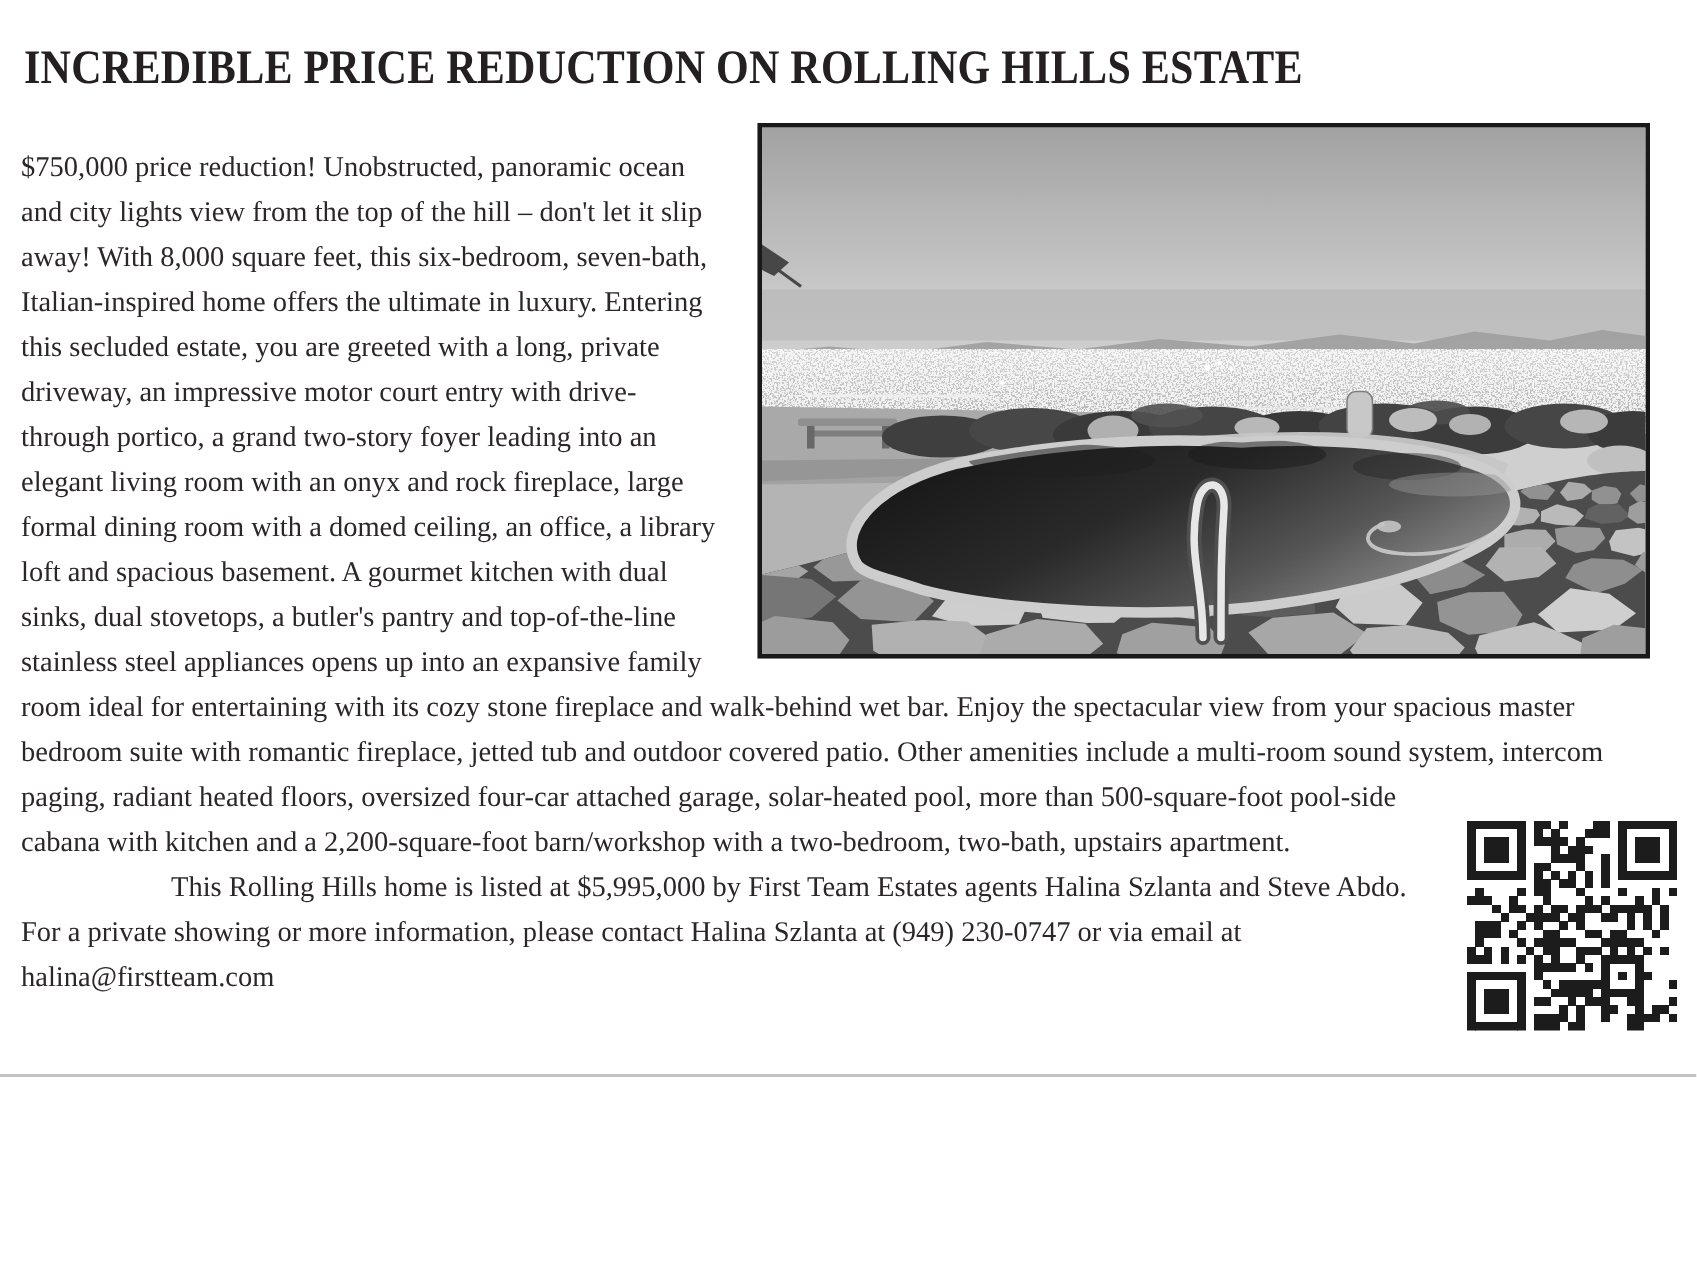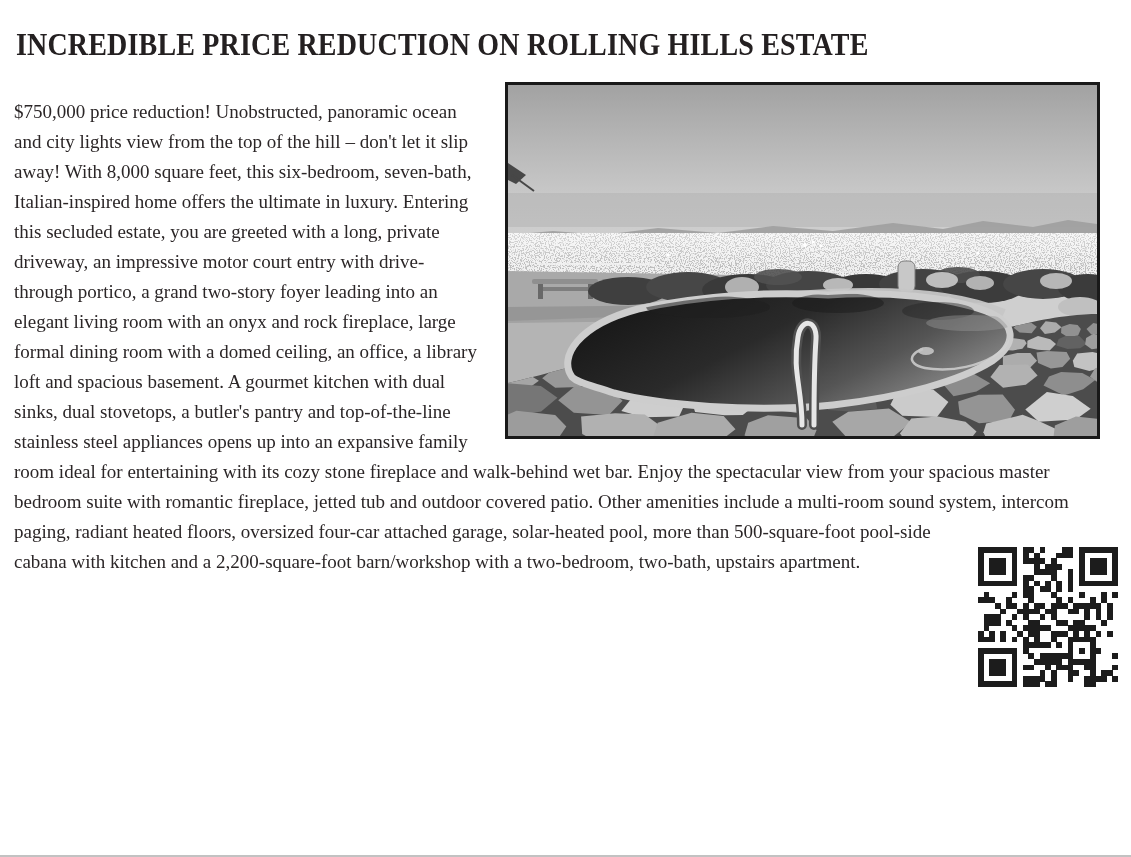--- a/index.html
+++ b/index.html
@@ -1,18 +1,18 @@
 <!DOCTYPE html>
 <html><head>
 <meta charset="utf-8">
 <style>
   html,body{margin:0;padding:0;background:#ffffff;}
   body{width:1131px;height:857px;overflow:hidden;}
   .page{
-    position:relative;width:1131px;height:857px;box-sizing:border-box;
+    position:relative;width:1131px;height:718px;box-sizing:border-box;
     padding:24px 50px 0 14px;
     font-family:"Liberation Serif", "DejaVu Serif", serif;
     color:#2b2627;background:#ffffff;
   }
   .page::after{content:"";position:absolute;left:0;right:0;bottom:0;height:2px;background:#c2c2c2;}
   .headline{
     margin:2px 0 34px 2px;
     font-size:32px;font-weight:700;letter-spacing:.2px;color:#242021;
     transform:scaleX(.875);transform-origin:0 50%;white-space:nowrap;
   }
@@ -546,15 +546,16 @@
               <rect x="50.4" y="134.4" width="5.75" height="5.75"></rect>
               <rect x="56.0" y="134.4" width="5.75" height="5.75"></rect>
               <rect x="67.2" y="134.4" width="5.75" height="5.75"></rect>
               <rect x="72.8" y="134.4" width="5.75" height="5.75"></rect>
               <rect x="106.4" y="134.4" width="5.75" height="5.75"></rect>
               <rect x="112.0" y="134.4" width="5.75" height="5.75"></rect>
             </g>
           </svg>
         </span><span>garage, solar-heated pool, more than 500-square-foot pool-side cabana with kitchen and a 2,200-square-foot barn/workshop with a two-bedroom, two-bath, upstairs apartment.</span></p>
 
+    <p class="indent">This Rolling Hills home is listed at $5,995,000 by First Team Estates agents Halina Szlanta and Steve Abdo. For a private showing or more information, please contact Halina Szlanta at (949) 230-0747 or via email at halina@firstteam.com</p>
 
   </div>
 </div>
 
 </body></html>

